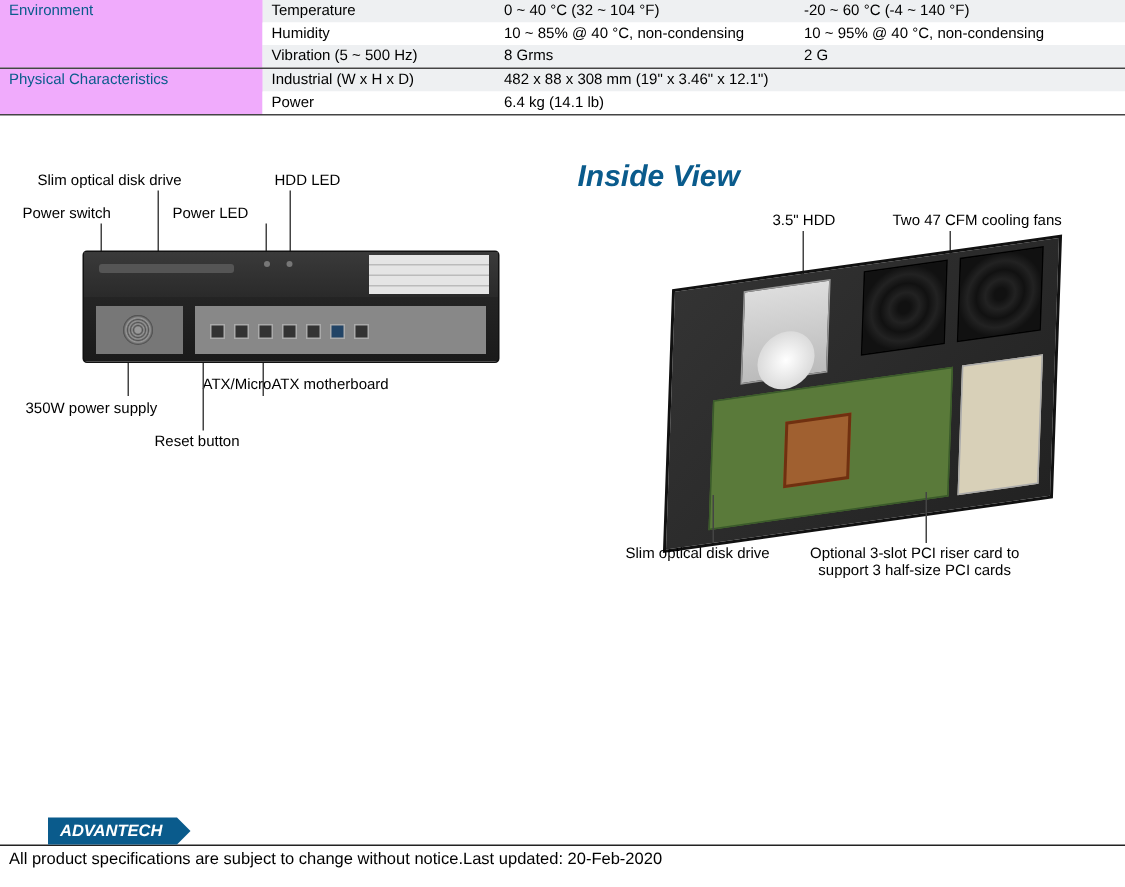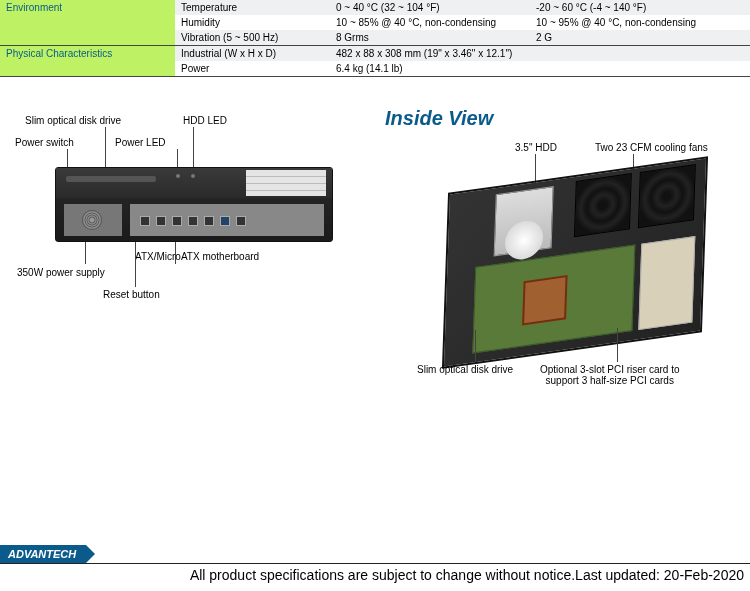--- a/index.html
+++ b/index.html
@@ -1,20 +1,20 @@
 <!DOCTYPE html>
 <html><head>
 <meta charset="utf-8">
 <style>
   * { margin: 0; padding: 0; box-sizing: border-box; }
   body { font-family: Arial, Helvetica, sans-serif; width: 750px; background: #fff; color: #000; }
   
   .spec-table { width: 100%; font-size: 10px; border-collapse: collapse; }
   .spec-table td { padding: 2px 6px; vertical-align: top; }
-  .spec-table .cat-cell { width: 175px; color: #0a5b8c; background: #bef264; }
+  .spec-table .cat-cell { width: 175px; color: #0a5b8c; background: #f0abfc; }
   .spec-table .label-cell { width: 155px; }
   .spec-table .val1-cell { width: 200px; }
   .spec-table .val2-cell { }
   .row-light { background: #eef0f2; }
   .row-plain { background: #fff; }
   .hr-dark { border: 0; border-top: 1px solid #444; }
   
   .views { display: flex; margin-top: 30px; padding: 0 5px; gap: 20px; }
   .view-col { flex: 1; }
   .view-title { color: #0a5b8c; font-family: Arial, Helvetica, sans-serif; font-weight: bold; font-size: 20px; font-style: italic; margin-bottom: 20px; }
@@ -40,26 +40,26 @@
   .ci-hdd { position: absolute; left: 48px; top: 8px; width: 58px; height: 62px; background: linear-gradient(#ddd,#bbb); border: 1px solid #999; }
   .ci-hdd-c { position: absolute; left: 10px; top: 30px; width: 38px; height: 38px; background: radial-gradient(circle,#fff,#ccc); border-radius: 50%; }
   .ci-fan { position: absolute; width: 56px; height: 56px; background: radial-gradient(circle,#111 4px,#222 10px,#111 16px,#222 22px,#111 28px); border: 1px solid #000; }
   .ci-mb { position: absolute; left: 30px; top: 78px; width: 160px; height: 86px; background: #5a7a3a; border: 1px solid #3a5a2a; }
   .ci-cpu { position: absolute; left: 48px; top: 20px; width: 44px; height: 44px; background: #a06030; border: 2px solid #703010; }
   .ci-pci { position: absolute; right: 10px; top: 78px; width: 54px; height: 86px; background: #d8d0b8; border: 1px solid #aaa; }
   
   .spacer { height: 135px; }
   
   .footer { }
-  .footer-bar { display: flex; align-items: center; height: 18px; }
+  .footer-bar { display: flex; align-items: center; height: 18px; margin-left: 32px; }
   .footer-brand { background: #0a5b8c; color: #fff; font-size: 11px; font-weight: bold; font-style: italic; padding: 0 10px 0 8px; height: 100%; display: flex; align-items: center; position: relative; }
   .footer-brand::after { content: ""; position: absolute; right: -9px; top: 0; width: 0; height: 0; border-left: 9px solid #0a5b8c; border-top: 9px solid transparent; border-bottom: 9px solid transparent; }
   .footer-gap { width: 28px; }
   .footer-label { background: #0a5b8c; color: #fff; font-size: 11px; font-style: italic; padding: 0 10px; height: 100%; display: flex; align-items: center; flex: 1; }
-  .footer-bottom { display: flex; justify-content: flex-end; font-size: 14px; padding: 3px 6px; border-top: 1px solid #222; }
+  .footer-bottom { display: flex; justify-content: flex-start; font-size: 11px; padding: 3px 6px; border-top: 1px solid #222; }
 </style>
 </head>
 <body>
 
 <table class="spec-table">
   <tbody>
       <tr class="row-light">
     <td class="cat-cell" rowspan="3">Environment</td>
     <td class="label-cell">Temperature</td>
     <td class="val1-cell">0 ~ 40 °C (32 ~ 104 °F)</td>
@@ -142,21 +142,21 @@
       <div class="line-v" style="left:130px; top:135px; height:45px"></div>
       <div class="callout" style="left:98px; top:182px">Reset button</div>
     </div>
   </div>
 
   <div class="view-col">
     <div class="view-title">Inside View</div>
     <div class="diagram">
       <div class="callout" style="left:130px; top:-8px">3.5" HDD</div>
       <div class="line-v" style="left:150px; top:4px; height:34px"></div>
-      <div class="callout" style="left:210px; top:-8px">Two 23 CFM cooling fans</div>
+      <div class="callout" style="left:210px; top:-8px">Two 47 CFM cooling fans</div>
       <div class="line-v" style="left:248px; top:4px; height:28px"></div>
 
       <div class="chassis-inside">
         <div class="ci-body"></div>
         <div class="ci-hdd">
             <div class="ci-hdd-c"></div>
           </div>
         <div class="ci-fan" style="left:128px; top:6px"></div>
         <div class="ci-fan" style="left:192px; top:6px"></div>
         <div class="ci-mb">

